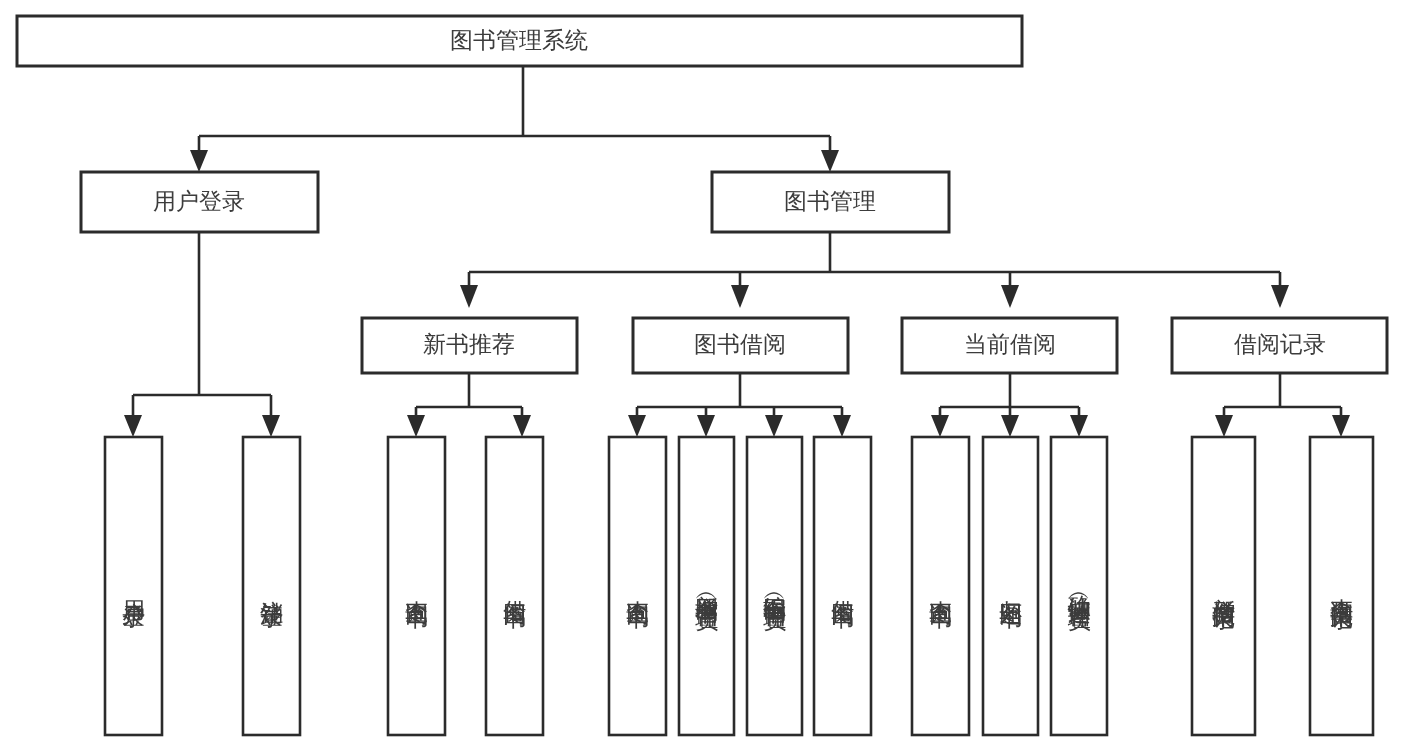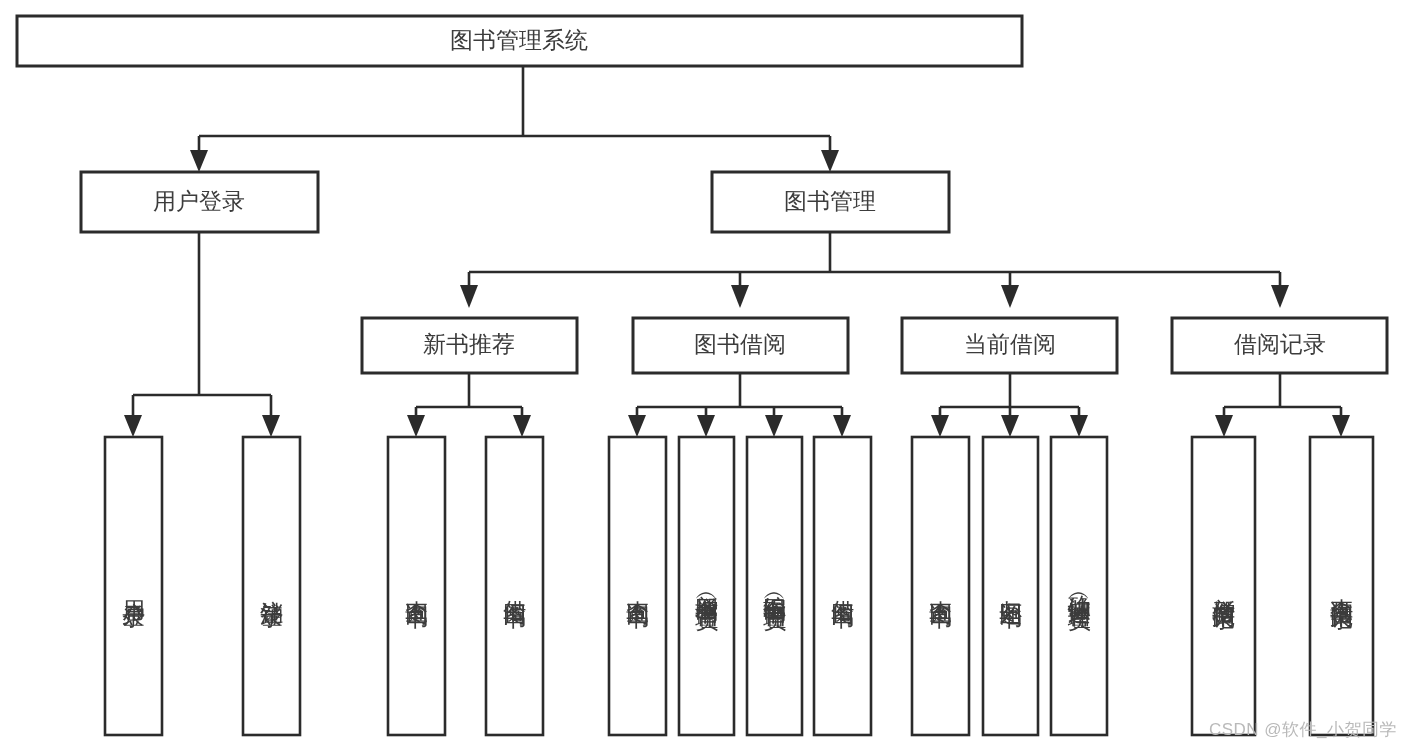--- a/index.html
+++ b/index.html
@@ -253,15 +253,14 @@
     <span class="leaf-label">确认归还（管理员）</span>
   </div>
 
   <div class="leaf-label-wrap" style="left:1192px; top:437px; width:63px; height:298px;">
     <span class="leaf-label">新增借阅记录</span>
   </div>
   <div class="leaf-label-wrap" style="left:1310px; top:437px; width:63px; height:298px;">
     <span class="leaf-label">查询借阅记录</span>
   </div>
 
-  <div class="watermark">CSDN @软件_小贺同学</div>
 
 </div>
 
 </body></html>

